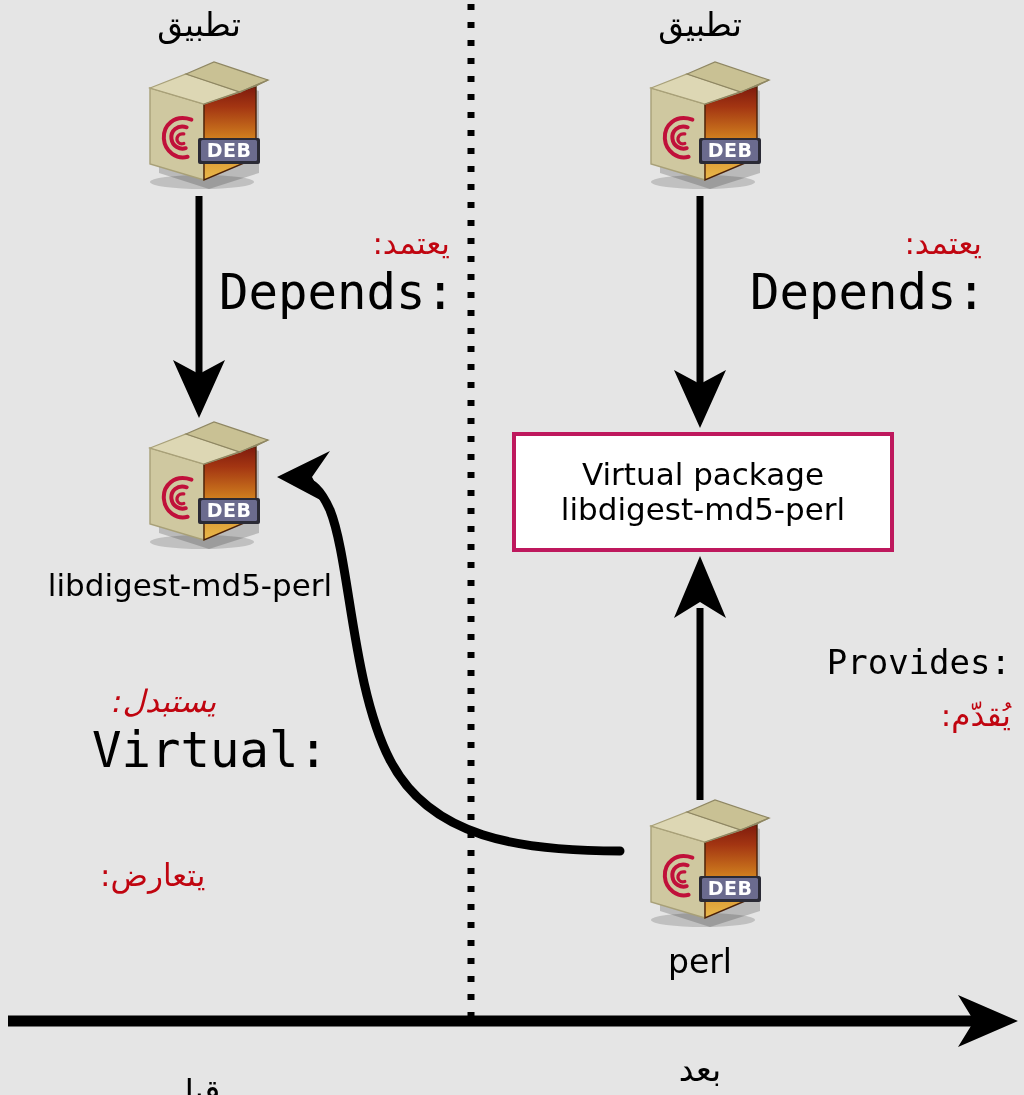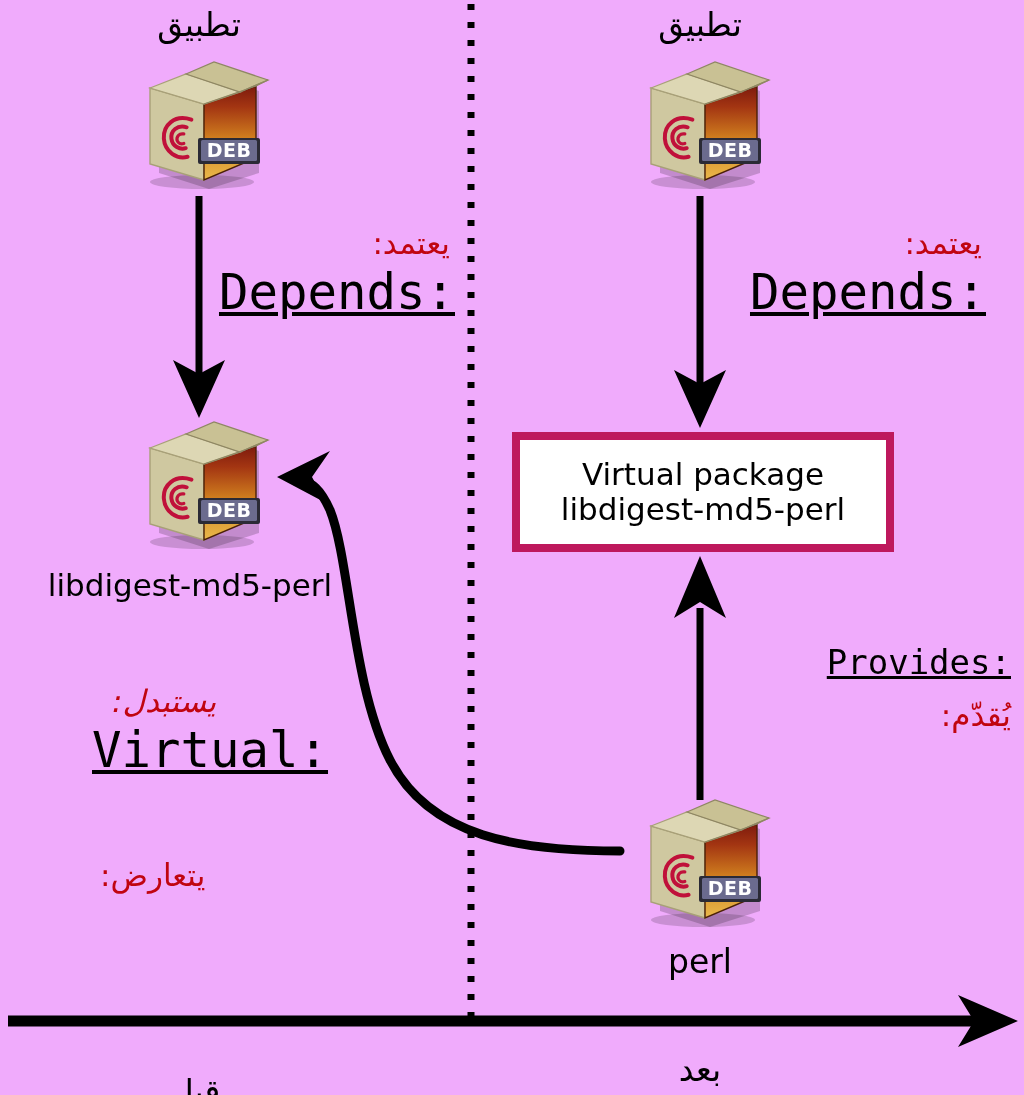--- a/index.html
+++ b/index.html
@@ -7,21 +7,21 @@
     padding: 0;
     background: #ffffff;
   }
   body {
     font-family: "DejaVu Sans", sans-serif;
   }
   #canvas {
     position: relative;
     width: 1024px;
     height: 1095px;
-    background: #f0abfc;
+    background: #e5e5e5;
     overflow: hidden;
   }
   #vector-layer {
     position: absolute;
     left: 0;
     top: 0;
     width: 1024px;
     height: 1095px;
   }
   .lbl {
@@ -33,32 +33,31 @@
   .lbl-arabic {
     font-family: "DejaVu Sans", sans-serif;
     direction: rtl;
     unicode-bidi: bidi-override;
   }
   .lbl-red {
     color: #c00510;
   }
   .lbl-mono {
     font-family: "DejaVu Sans Mono", monospace;
-    text-decoration: underline;
   }
   .lbl-sans {
     font-family: "DejaVu Sans", sans-serif;
   }
   .ctr { transform: translateX(-50%); }
   .rgt { transform: translateX(-100%); }
 
   
   .vbox {
     position: absolute;
-    border: 8px solid #be185d;
+    border: 4px solid #be185d;
     background: #ffffff;
     box-sizing: border-box;
     display: flex;
     flex-direction: column;
     align-items: center;
     justify-content: center;
     font-family: "DejaVu Sans", sans-serif;
     color: #000;
   }
   .vbox div { line-height: 1.12; }

